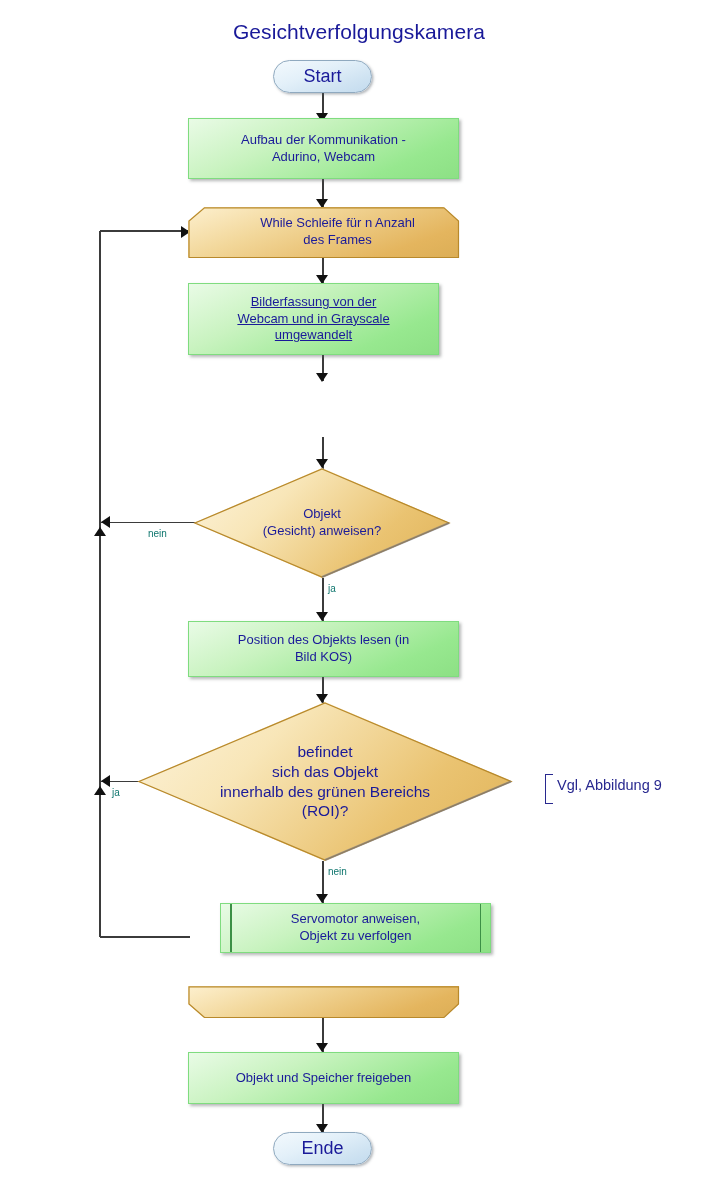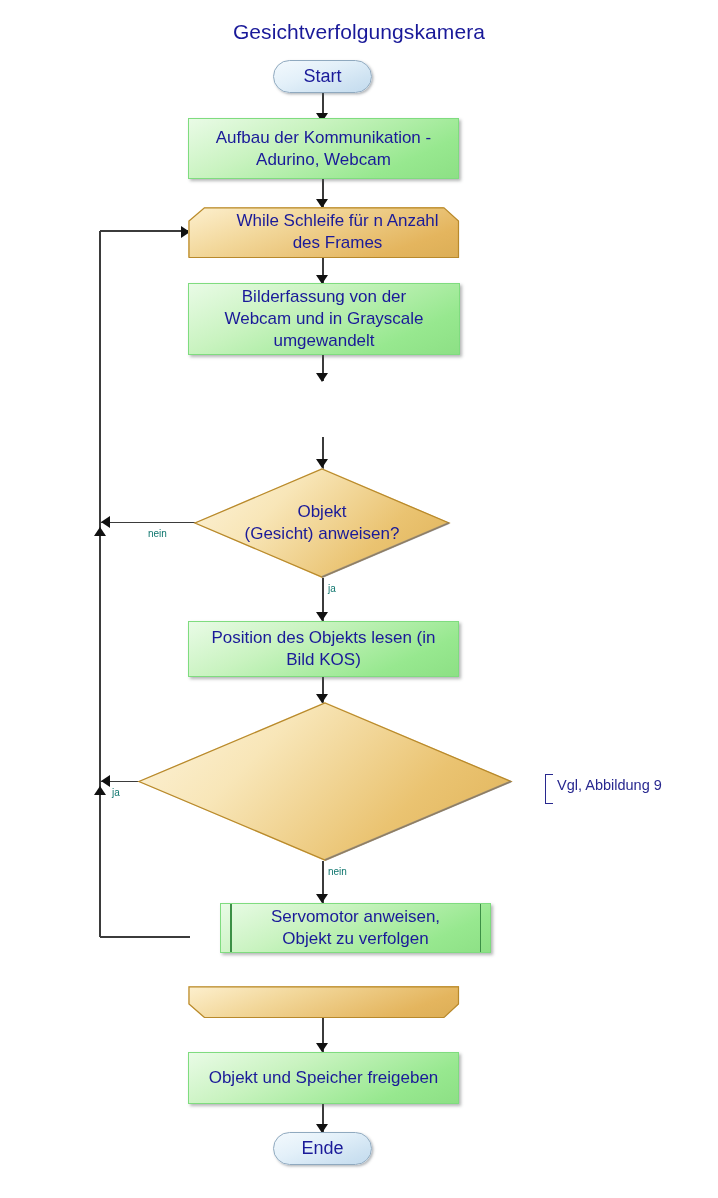--- a/index.html
+++ b/index.html
@@ -29,21 +29,21 @@
 
   
   .node{
     position:absolute;
     box-sizing:border-box;
     display:flex;
     align-items:center;
     justify-content:center;
     text-align:center;
     color:#1a1a99;
-    font-size:17px;
+    font-size:13px;
     line-height:1.28;
   }
   .node .txt{
     position:relative;
     z-index:3;
     padding:0 10px;
     white-space:pre-line;
   }
 
   
@@ -240,21 +240,21 @@
   </div>
 
   <div class="node looplimit" style="left:188px;top:207px;width:271px;height:50px;">
     <span class="txt">While Schleife für n Anzahl
 des Frames</span>
   </div>
   <svg class="looplimit-outline" width="273" height="52" style="left:187.5px;top:206.5px;">
     <polygon points="16.5,0.8 256,0.8 270.5,14 270.5,50.5 1,50.5 1,14" fill="none" stroke="#b8892b" stroke-width="1.2"></polygon>
   </svg>
 
-  <div class="node process" style="left:188px;top:283px;width:272px;height:72px;">
+  <div class="node process" style="left:188px;top:283px;width:251px;height:72px;text-decoration:underline;">
     <span class="txt">Bilderfassung von der
 Webcam und in Grayscale
 umgewandelt</span>
   </div>
 
 
   <div class="node decision" style="left:194px;top:468px;width:256px;height:110px;">
     <div class="dshape"></div>
     <svg class="dstroke" width="256" height="110">
       <polygon points="128,1 255,55 128,109 1,55" fill="none" stroke="#b8892b" stroke-width="1.3"></polygon>
@@ -268,20 +268,24 @@
     <span class="txt">Position des Objekts lesen (in
 Bild KOS)</span>
   </div>
 
   <div class="node decision" style="left:138px;top:702px;width:374px;height:159px;font-size:15.5px;">
     <div class="dshape"></div>
     <svg class="dstroke" width="374" height="159">
       <polygon points="187,1 373,79.5 187,158 1,79.5" fill="none" stroke="#b8892b" stroke-width="1.3"></polygon>
       <polyline points="373,79.5 187,158" fill="none" stroke="#6a7390" stroke-width="2.2" opacity=".55"></polyline>
     </svg>
+    <span class="txt">befindet
+sich das Objekt
+innerhalb des grünen Bereichs
+(ROI)?</span>
   </div>
 
   <div class="annotation" style="left:545px;top:777px;">
     <span class="brk"></span>
     <span class="atxt">Vgl, Abbildung 9</span>
   </div>
 
   <div class="node predef" style="left:188px;top:903px;width:271px;height:50px;">
     <span class="bar l"></span>
     <span class="bar r"></span>

